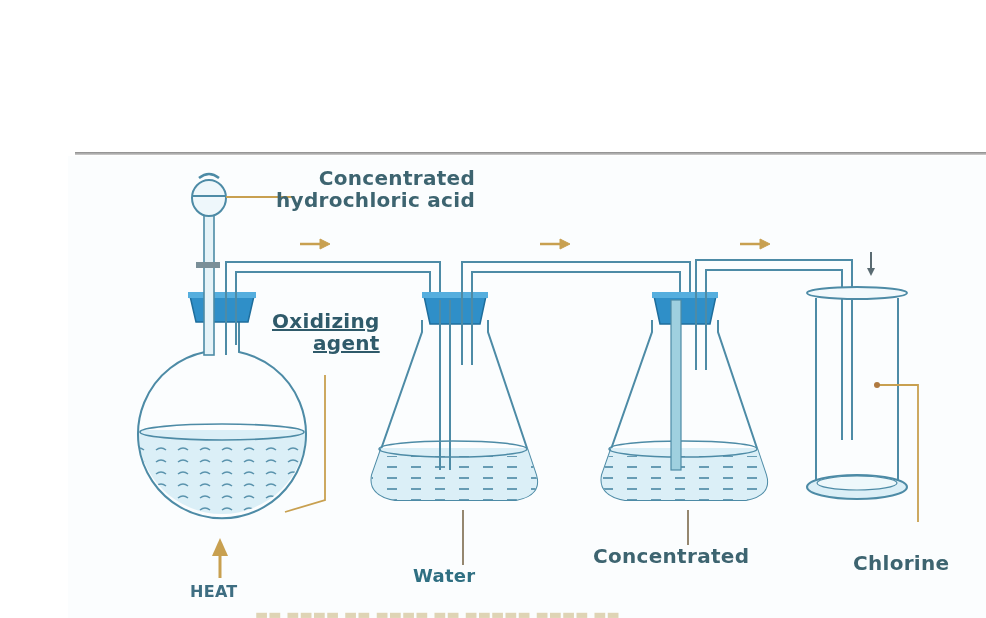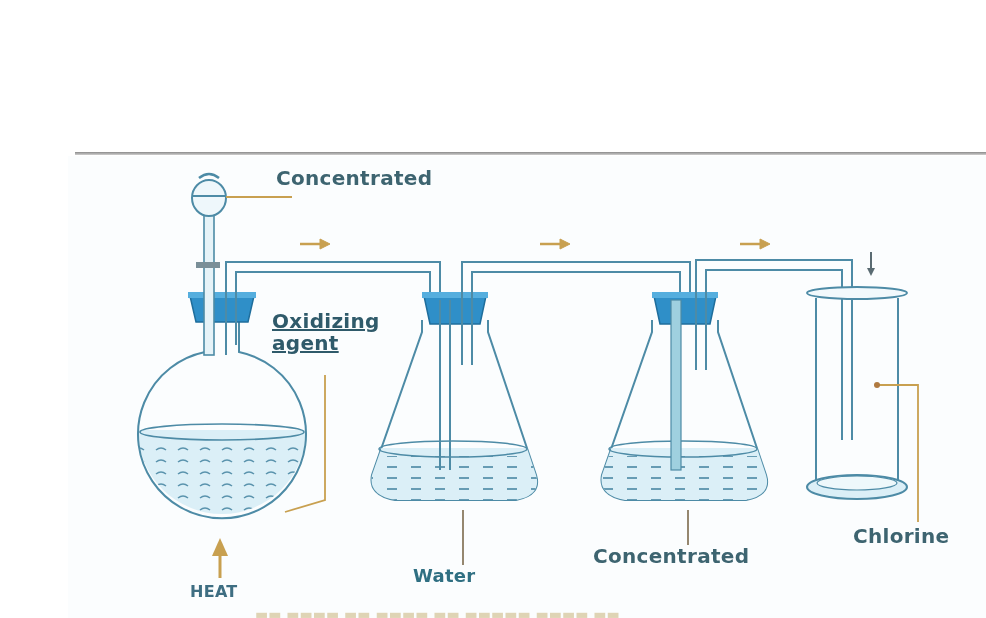--- a/index.html
+++ b/index.html
@@ -1,20 +1,20 @@
 <!DOCTYPE html>
 <html><head>
 <meta charset="utf-8">
 <style>
   html, body { margin: 0; padding: 0; background: #ffffff; }
   body { width: 986px; height: 618px; position: relative; overflow: hidden; font-family: "DejaVu Sans", sans-serif; }
   .frame-line { position: absolute; left: 75px; top: 152px; width: 911px; height: 3px; background: linear-gradient(#8a8a8a, #cfcfcf); }
   .panel { position: absolute; left: 68px; top: 156px; width: 918px; height: 462px; background: #fbfdfe; }
   svg { position: absolute; left: 0; top: 0; }
-  .lbl { position: absolute; font-family: "DejaVu Sans", sans-serif; font-weight: bold; color: #2f5a6a; letter-spacing: 0.3px; line-height: 1.12; text-align: left; white-space: nowrap; }
+  .lbl { position: absolute; font-family: "DejaVu Sans", sans-serif; font-weight: bold; color: #2f5a6a; letter-spacing: 0.3px; line-height: 1.12; text-align: right; white-space: nowrap; }
   .caption { position: absolute; left: 255px; top: 606px; width: 630px; height: 12px; overflow: hidden; color: #c9b37a; font-size: 14px; font-weight: bold; opacity: 0.55; white-space: nowrap; }
 </style>
 </head>
 <body>
 
 <div class="frame-line"></div>
 <div class="panel"></div>
 
 <svg width="986" height="618" viewBox="0 0 986 618">
   <defs>
@@ -115,30 +115,31 @@
   </g>
 
   <g>
     <line x1="220" y1="578" x2="220" y2="552" stroke="#c8a050" stroke-width="3"></line>
     <path d="M212 556 L220 538 L228 556 Z" fill="#c8a050"></path>
   </g>
 </svg>
 
 <div class="lbl" style="left:276px; top:167px; font-size:20px; color:#3d6470;">
   <div>Concentrated</div>
+  <div>hydrochloric acid</div>
 </div>
 
 <div class="lbl" style="left:272px; top:310px; font-size:20px;text-decoration:underline;">
   <div>Oxidizing</div>
   <div>agent</div>
 </div>
 
 <div class="lbl" style="left:190px; top:583px; font-size:16px; color:#3e6e82;">HEAT</div>
 
 <div class="lbl" style="left:413px; top:566px; font-size:18px; color:#2f6f82;">Water</div>
 
 <div class="lbl" style="left:593px; top:545px; font-size:20px; color:#3d6470;">
   <div>Concentrated</div>
 </div>
 
-<div class="lbl" style="left:853px; top:525px; font-size:20px; color:#3d6470;">Chlorine</div>
+<div class="lbl" style="left:853px; top:552px; font-size:20px; color:#3d6470;">Chlorine</div>
 
 <div class="caption">▬▬ ▬▬▬▬ ▬▬ ▬▬▬▬ ▬▬ ▬▬▬▬▬ ▬▬▬▬ ▬▬</div>
 
 </body></html>

